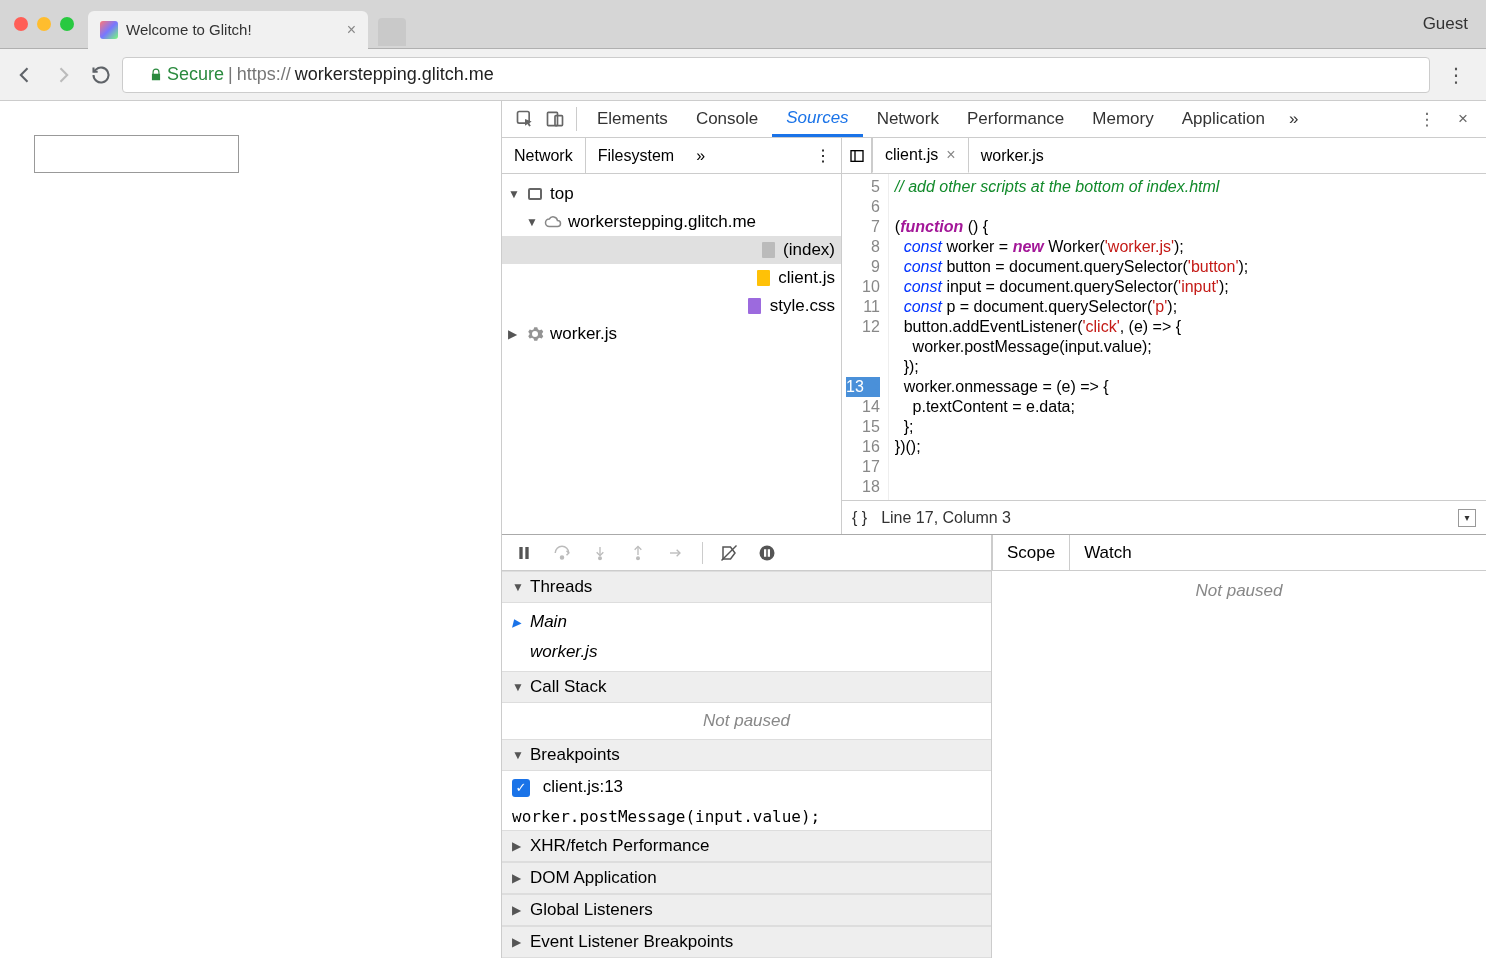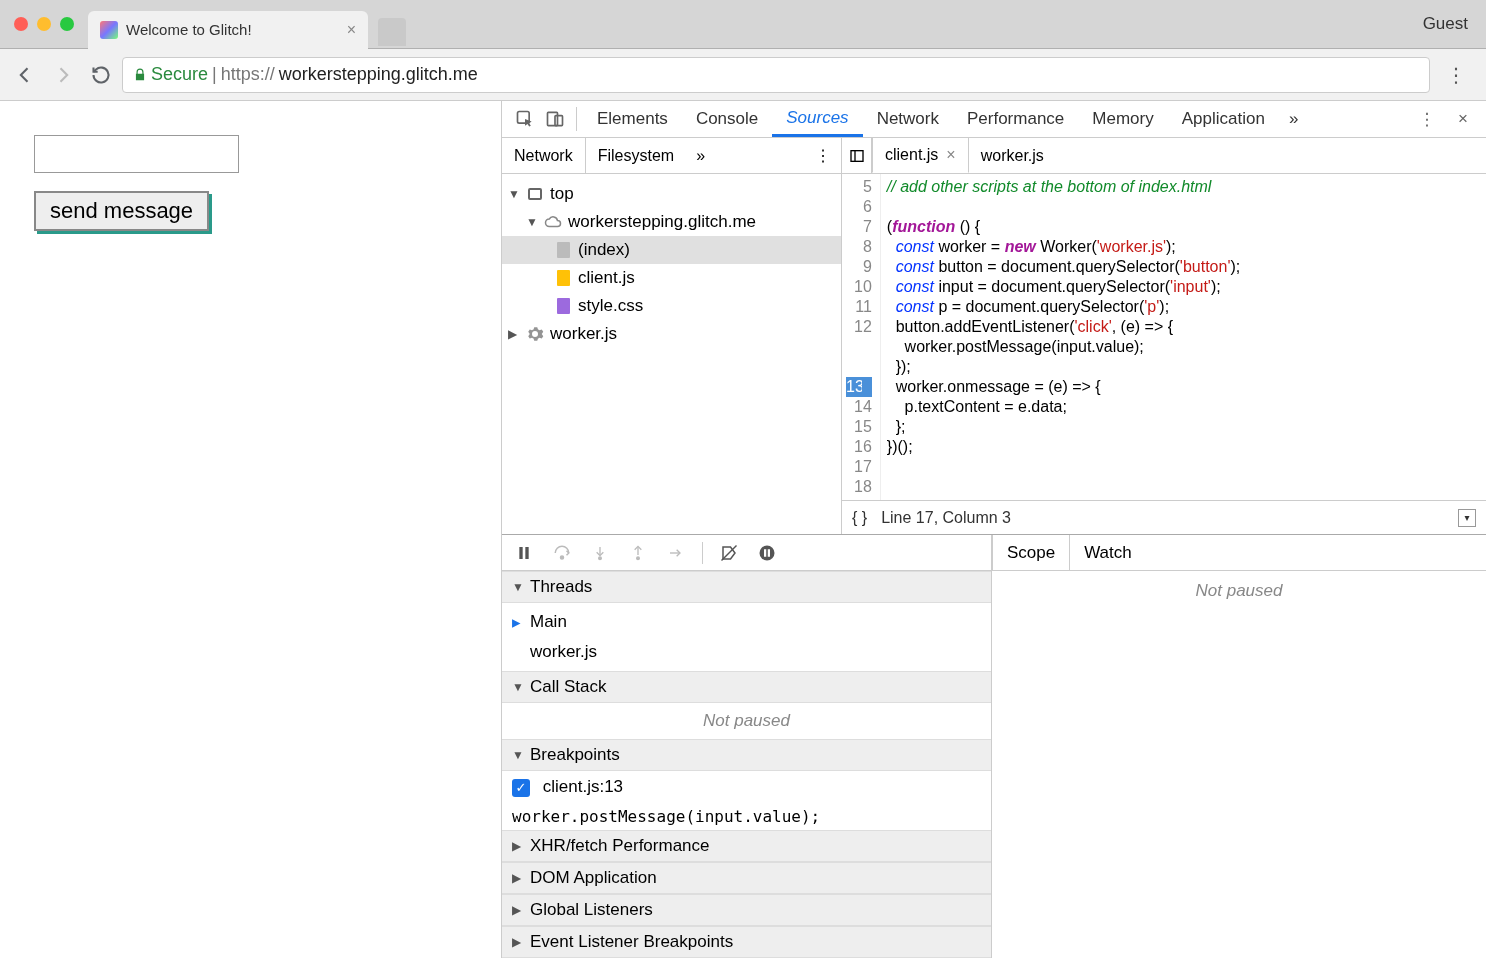--- a/index.html
+++ b/index.html
@@ -16,21 +16,21 @@
 .favicon { width: 18px; height: 18px; background: linear-gradient(135deg,#f77,#77f,#7f7); border-radius: 3px; }
 .tab-title { font-size: 15px; color: #333; flex: 1; }
 .tab-close { color: #888; font-size: 16px; cursor: pointer; }
 .new-tab { width: 28px; height: 28px; margin-left: 10px; background: #c9c9c9; border-radius: 4px 4px 0 0; margin-top: 16px; }
 .guest { margin-left: auto; margin-right: 18px; font-size: 17px; color: #333; }
 
 
 .addr-row { height: 52px; background: #f1f1f1; display: flex; align-items: center; padding: 0 8px; gap: 4px; border-bottom: 1px solid #ccc;}
 .nav-btn { width: 34px; height: 34px; display: flex; align-items: center; justify-content: center; color: #5f6368; font-size: 22px; }
 .nav-btn.disabled { color: #bbb; }
-.addr-bar { flex: 1; height: 36px; background: #fff; border: 1px solid #ccc; border-radius: 4px; display: flex; align-items: center; padding: 0 10px; gap: 4px; font-size: 18px; }
+.addr-bar { flex: 1; height: 36px; background: #fff; border: 1px solid #ccc; border-radius: 4px; display: flex; align-items: center; padding: 0 26px; gap: 4px; font-size: 18px; }
 .lock { color: #2a8a3e; font-size: 15px; }
 .secure { color: #2a8a3e; font-weight: 500; }
 .sep { color: #777; }
 .url-scheme { color: #777; }
 .url-host { color: #222; }
 .menu-dots { padding: 0 12px; font-size: 20px; color: #555; }
 
 
 .main { display: flex; height: calc(958px - 101px); }
 
@@ -62,55 +62,55 @@
 .tree-row.selected { background: #e0e0e0; }
 .tri { width: 12px; color: #555; font-size: 12px; }
 .ico { width: 18px; height: 18px; display: inline-flex; align-items: center; justify-content: center; }
 .ico-frame { border: 2px solid #666; width: 14px; height: 12px; border-radius: 2px; }
 .ico-cloud { color: #888; }
 .ico-doc { background: #bbb; width: 13px; height: 16px; border-radius: 1px; }
 .ico-js { background: #ffc107; width: 13px; height: 16px; border-radius: 1px; }
 .ico-css { background: #9c6ade; width: 13px; height: 16px; border-radius: 1px; }
 .ico-gear { color: #666; }
 .indent1 { padding-left: 24px; }
-.indent2 { padding-left: 52px; }
+.indent2 { padding-left: 52px; justify-content: flex-end; }
 
 
 .dt-editor { flex: 1; display: flex; flex-direction: column; }
 .file-tabs { height: 36px; border-bottom: 1px solid #ccc; display: flex; align-items: center; font-size: 16px; }
 .file-tab { padding: 0 12px; height: 100%; display: flex; align-items: center; gap: 8px; }
 .file-tab.active { background: #fff; border: 1px solid #ccc; border-top: none; border-bottom: 1px solid #fff; }
 .file-close { color: #888; }
 .nav-toggle { width: 30px; display: flex; justify-content: center; border-right: 1px solid #ccc; height: 100%; align-items: center; }
 
 .code-area { flex: 1; display: flex; font-family: Menlo, Monaco, monospace; font-size: 16px; overflow: hidden; }
 .gutter { background: #fff; color: #888; text-align: right; padding: 3px 8px 3px 4px; border-right: 1px solid #eee; }
 .gutter div { height: 20px; line-height: 20px; }
-.gutter .bp { background: #4a90d9; color: #fff; position: relative; padding-right: 8px; margin-top: 40px; }
+.gutter .bp { background: #4a90d9; color: #fff; position: relative; padding-right: 16px; margin-top: 40px; }
 .gutter .bp::after { content:""; position:absolute; right:-8px; top:0; border: 10px solid transparent; border-left: 8px solid #4a90d9; }
 .code { padding: 3px 6px; white-space: pre; }
 .code div { height: 20px; line-height: 20px; }
 .c-kw { color: #a31798; font-weight: bold; font-style: italic; }
 .c-kw2 { color: #0433ff; font-style: italic; }
 .c-str { color: #c41a16; }
 .c-cm { color: #118a2a; font-style: italic; }
 
 .status-bar { height: 34px; border-top: 1px solid #ccc; display: flex; align-items: center; padding: 0 10px; font-size: 16px; color: #333; gap: 14px; }
 .status-right { margin-left: auto; border: 1px solid #999; width: 18px; height: 18px; display:flex; align-items:center; justify-content:center; font-size:10px;}
 
 
 .dt-bottom { height: 432px; border-top: 1px solid #aaa; display: flex; }
 .debug-left { width: 490px; border-right: 1px solid #ccc; display: flex; flex-direction: column; font-size: 17px; }
 .debug-right { flex: 1; display: flex; flex-direction: column; }
 .dbg-toolbar { height: 36px; border-bottom: 1px solid #ccc; display: flex; align-items: center; padding: 0 10px; gap: 14px; }
 .dbg-btn { width: 24px; height: 24px; display: flex; align-items: center; justify-content: center; color: #555; }
 .dbg-btn.disabled { color: #bbb; }
 .dbg-sep { width: 1px; height: 22px; background: #ccc; }
 .section-hdr { background: #eee; padding: 5px 10px; border-top: 1px solid #ddd; border-bottom: 1px solid #ddd; display: flex; align-items: center; gap: 6px; font-size: 17px;}
-.section-body { padding: 4px 0; }
+.section-body { padding: 4px 0; font-style: italic; }
 .thread-row { padding: 5px 10px 5px 28px; display: flex; align-items: center; gap: 8px;}
 .thread-row.active::before { content: "▸"; color: #1a73e8; position: absolute; margin-left: -18px; }
 .notpaused { text-align: center; color: #888; font-style: italic; padding: 8px; }
 .bp-row { padding: 6px 10px; }
 .bp-check { width: 18px; height: 18px; background: #1a73e8; border-radius: 3px; color: #fff; display: inline-flex; align-items:center; justify-content:center; font-size:13px; margin-right: 8px;}
 .bp-code { font-family: Menlo, monospace; padding: 4px 10px; font-size: 16px; }
 
 .scope-tabs { height: 36px; border-bottom: 1px solid #ccc; display: flex; align-items: flex-start; font-size: 17px; }
 .scope-tab { padding: 0 14px; height: 100%; display: flex; align-items: center; }
 .scope-tab.active { border: 1px solid #ccc; border-top: none; border-bottom: none; }
@@ -165,21 +165,20 @@
       <span class="url-host">workerstepping.glitch.me</span>
   </div>
   <div class="menu-dots">⋮</div>
 </div>
 
 <div class="main">
 
   <div class="page">
     <input type="text" value="" style="">
     <br>
-    <button>send message</button>
   </div>
 
   <div class="devtools">
 
     <div class="dt-tabs">
       <div class="dt-iconbtn">
         <svg width="20" height="20" viewBox="0 0 24 24" fill="none" stroke="currentColor" stroke-width="2">
             <rect x="3" y="3" width="14" height="14" rx="2"></rect>
             <path d="M12 12l8 3-3 2 2 3-2 1-2-3-3 2z" fill="currentColor" stroke="none"></path>
           </svg>

